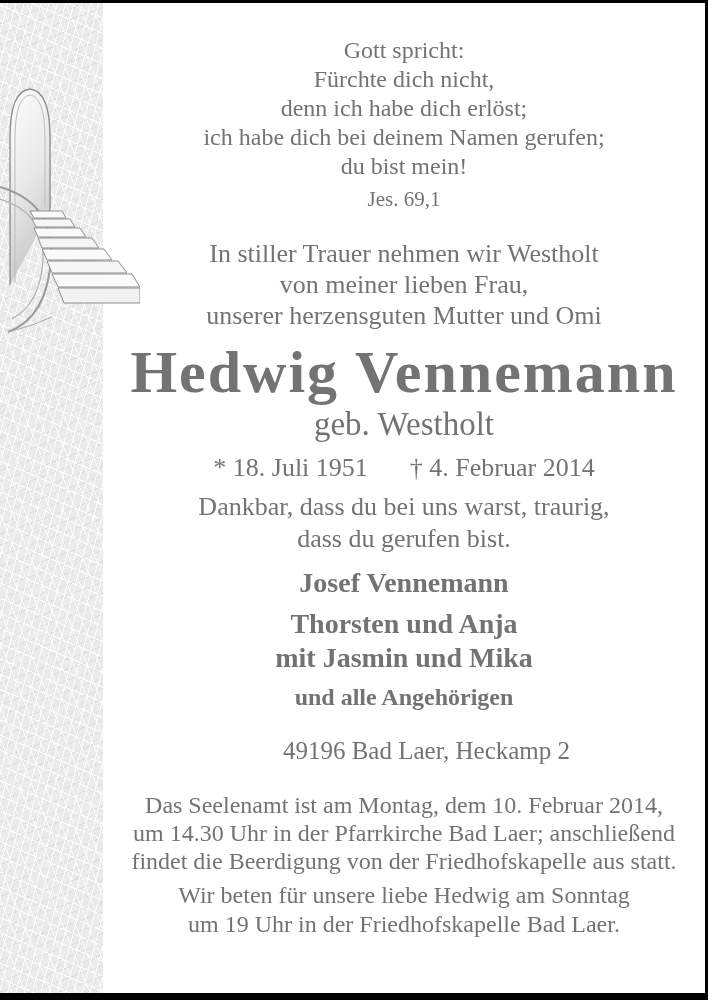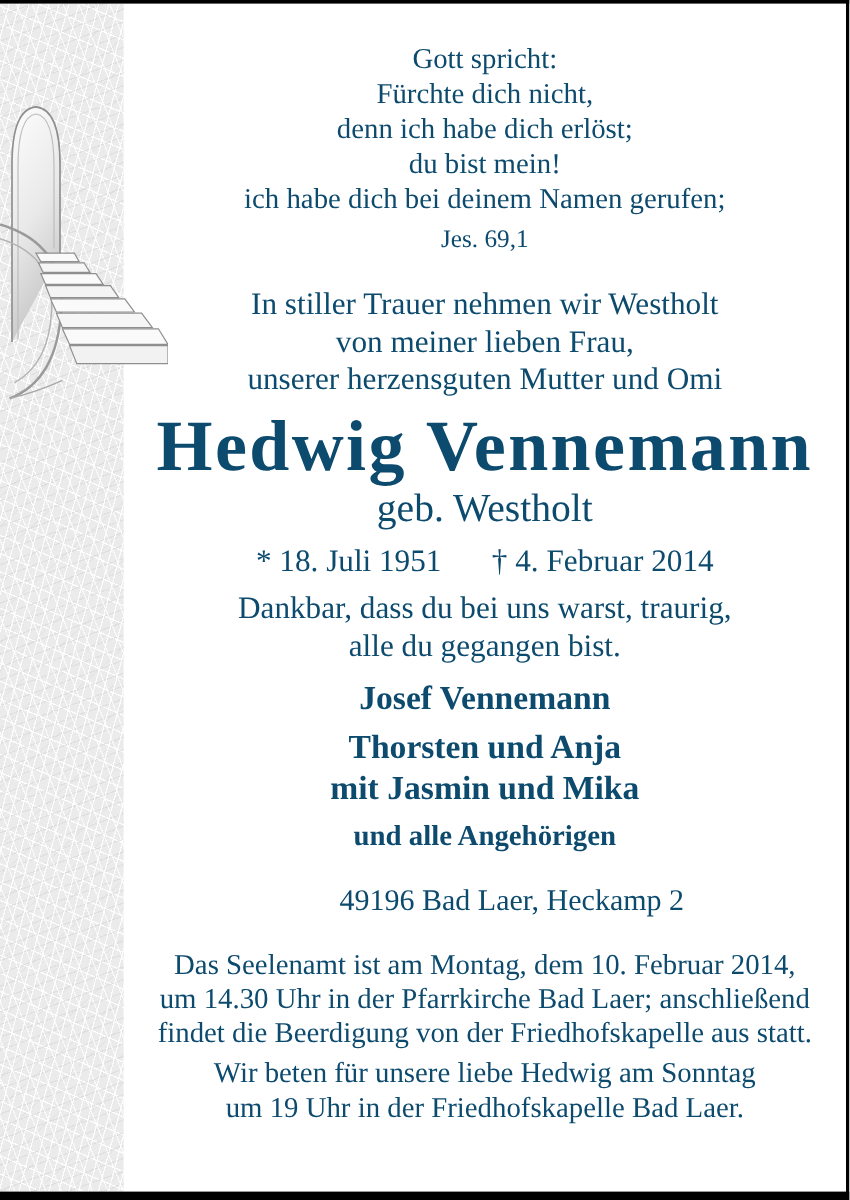--- a/index.html
+++ b/index.html
@@ -2,21 +2,21 @@
 <html lang="de"><head>
 <meta charset="utf-8">
 <style>
   html,body{margin:0;padding:0;background:#ffffff;}
   .page{
     position:relative;
     width:708px;height:1000px;
     background:#ffffff;
     overflow:hidden;
     font-family:"Liberation Serif","DejaVu Serif",serif;
-    color:#0c4a6e;
+    color:#737373;
   }
   
   .border-top{position:absolute;top:0;left:0;width:708px;height:3px;background:#000;}
   .border-right{position:absolute;top:0;right:0;width:3px;height:1000px;background:#000;}
   .border-bottom{position:absolute;bottom:0;left:0;width:708px;height:7px;background:#000;}
 
   
   .texture-strip{
     position:absolute;top:3px;left:0;width:103px;height:990px;
     background-color:#ebebeb;
@@ -83,41 +83,41 @@
     <polygon points="58,243 140,243 140,258 64,258" fill="#f2f2f2" stroke="#8f8f8f" stroke-width="1"></polygon>
     <path d="M8 287 Q30 282 52 272" fill="none" stroke="#a8a8a8" stroke-width="1"></path>
   </svg>
 
   <div class="column">
 
     <div class="scripture">
       <div>Gott spricht:</div>
       <div>Fürchte dich nicht,</div>
       <div>denn ich habe dich erlöst;</div>
+      <div>ich habe dich bei deinem Namen gerufen;</div>
       <div>du bist mein!</div>
-      <div>ich habe dich bei deinem Namen gerufen;</div>
     </div>
     <div class="reference">Jes. 69,1</div>
 
     <div class="intro">
       <div>In stiller Trauer nehmen wir Westholt</div>
       <div>von meiner lieben Frau,</div>
       <div>unserer herzensguten Mutter und Omi</div>
     </div>
 
     <div class="name">Hedwig Vennemann</div>
     <div class="maiden">geb. Westholt</div>
 
     <div class="dates">
       <span class="birth">* 18. Juli 1951</span><span class="death">† 4. Februar 2014</span>
     </div>
 
     <div class="tribute">
       <div>Dankbar, dass du bei uns warst, traurig,</div>
-      <div>alle du gegangen bist.</div>
+      <div>dass du gerufen bist.</div>
     </div>
 
     <div class="mourner-primary">Josef Vennemann</div>
     <div class="mourner-group">
       <div>Thorsten und Anja</div>
       <div>mit Jasmin und Mika</div>
     </div>
     <div class="mourner-last">und alle Angehörigen</div>
 
     <div class="address">49196 Bad Laer, Heckamp 2</div>

